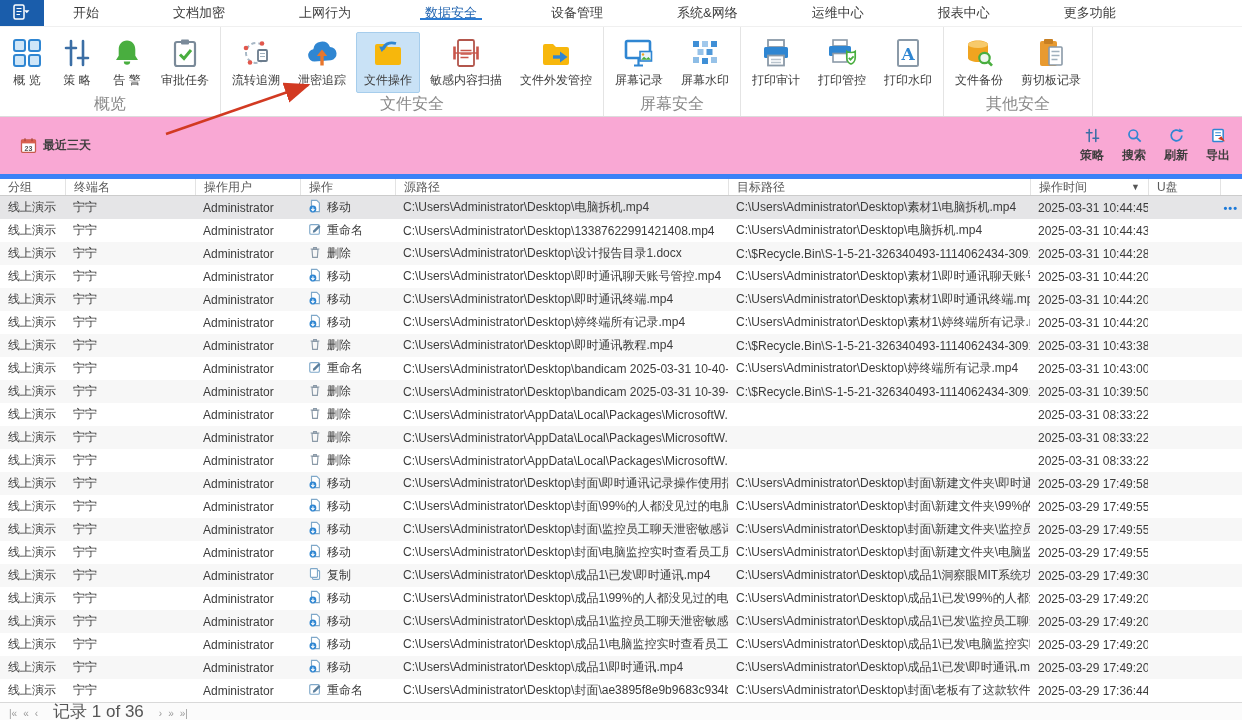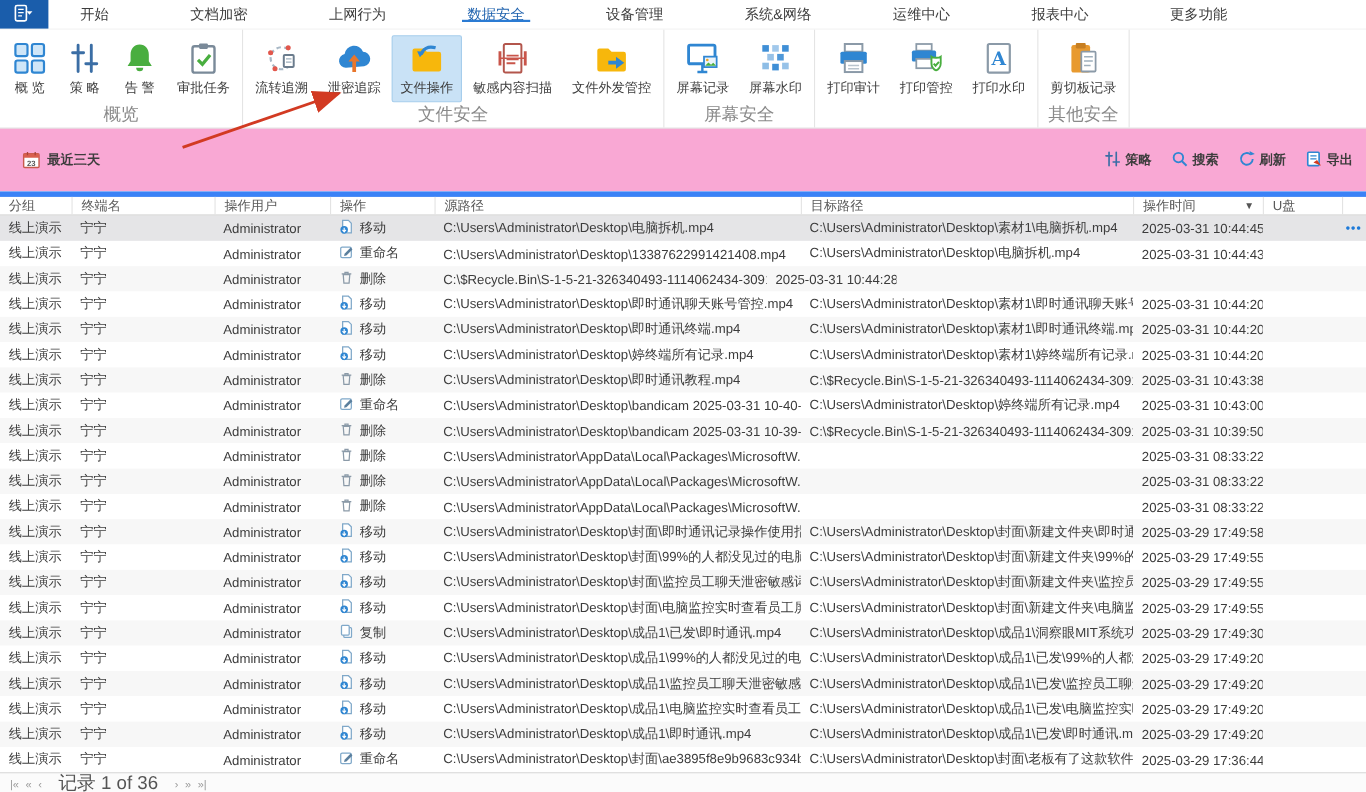--- a/index.html
+++ b/index.html
@@ -27,21 +27,21 @@
   .rgroup-label { text-align:center; font-size:16px; color:#8a8a8a; padding:1px 0 4px; }
 
   
   .anno { position:absolute; left:150px; top:72px; width:185px; height:72px; pointer-events:none; z-index:50; }
 
   
   .toolbar { height:57px; background:#f9a8d4; display:flex; align-items:center; justify-content:space-between; padding:0 12px 0 20px;font-weight:bold; }
   .datefilter { display:flex; align-items:center; gap:6px; font-size:12px; color:#3d3d3d; cursor:pointer; }
   .datefilter svg { width:17px; height:17px; display:block; }
   .tb-actions { display:flex; align-items:center; gap:18px; }
-  .tb-act { display:flex; gap:4px; font-size:12px; color:#3d3d3d; cursor:pointer; }
+  .tb-act { display:flex; align-items:center; gap:4px; font-size:12px; color:#3d3d3d; cursor:pointer;flex-direction:column; }
   .tb-act svg { width:15px; height:15px; display:block; }
 
   
   .thead { height:22px; display:flex; background:#fff; border-bottom:1px solid #ccc; border-top:5px solid #3b82f6; }
   .th { display:flex; align-items:center; font-size:12px; color:#5a5a5a; padding-left:8px; border-left:1px solid #e3e3e3; position:relative; }
   .th:first-child { border-left:none; }
   .th .sorticon { position:absolute; right:8px; color:#555; font-size:9px; }
   .tbody { flex:1; overflow:hidden; }
   .trow { height:23px; display:flex; align-items:center; background:#fff; cursor:default; }
   .trow.alt { background:#f7f7f7; }
@@ -257,20 +257,31 @@
                 <rect x="6" y="3" width="20" height="26" rx="1.5" fill="#fff" stroke="#8b9aa8" stroke-width="2"></rect>
                 <text x="16" y="22.5" font-size="17" fill="#2f86d2" text-anchor="middle" font-family="DejaVu Serif,serif" font-weight="bold">A</text>
               </svg>
             </div>
             <div class="rlbl">打印水印</div>
           </div>
         </div>
       </div>
       <div class="rgroup">
         <div class="rbtns">
+          <div class="rbtn">
+            <div class="ric">
+              <svg viewBox="0 0 32 32">
+                <path d="M5 7.5c0-2.3 4.5-4 10-4s10 1.7 10 4V21c0 2.3-4.5 4-10 4S5 23.3 5 21z" fill="#f0a420"></path>
+                <ellipse cx="15" cy="7.5" rx="10" ry="3.6" fill="#f7ca6b"></ellipse>
+                <circle cx="21.5" cy="21" r="5.2" fill="#eef7ee" stroke="#49ae3f" stroke-width="2.2"></circle>
+                <path d="M25.5 25L29 28.6" stroke="#49ae3f" stroke-width="2.6"></path>
+              </svg>
+            </div>
+            <div class="rlbl">文件备份</div>
+          </div>
           <div class="rbtn">
             <div class="ric">
               <svg viewBox="0 0 32 32">
                 <rect x="5" y="4" width="17" height="25" rx="2" fill="#e89a30"></rect>
                 <rect x="9" y="2" width="9" height="5" rx="1" fill="#c77f22"></rect>
                 <rect x="14" y="10" width="13" height="18" rx="1" fill="#fff" stroke="#8b9aa8" stroke-width="1.6"></rect>
                 <path d="M16.5 14.5h8M16.5 18.5h8M16.5 22.5h6" stroke="#9fb0bd" stroke-width="1.4"></path>
               </svg>
             </div>
             <div class="rlbl">剪切板记录</div>
@@ -417,20 +428,21 @@
         <div class="td w0">线上演示</div>
         <div class="td w1">宁宁</div>
         <div class="td w2">Administrator</div>
         <div class="td opcell w3">
           <span><svg viewBox="0 0 16 16">
               <path d="M4.6 5.2h6.8l-.7 9H5.3z" fill="none" stroke="#8b9aa8" stroke-width="1.3"></path>
               <path d="M3 4.6h10M6.4 4.6V3h3.2v1.6" stroke="#8b9aa8" stroke-width="1.3" fill="none"></path>
             </svg></span>
           <span>删除</span>
         </div>
+        <div class="td w4">C:\Users\Administrator\Desktop\设计报告目录1.docx</div>
         <div class="td w5">C:\$Recycle.Bin\S-1-5-21-326340493-1114062434-309177...</div>
         <div class="td w6">2025-03-31 10:44:28</div>
         <div class="td w7"></div>
         <div class="td w8"></div>
       </div>
       <div class="trow">
         <div class="td w0">线上演示</div>
         <div class="td w1">宁宁</div>
         <div class="td w2">Administrator</div>
         <div class="td opcell w3">

